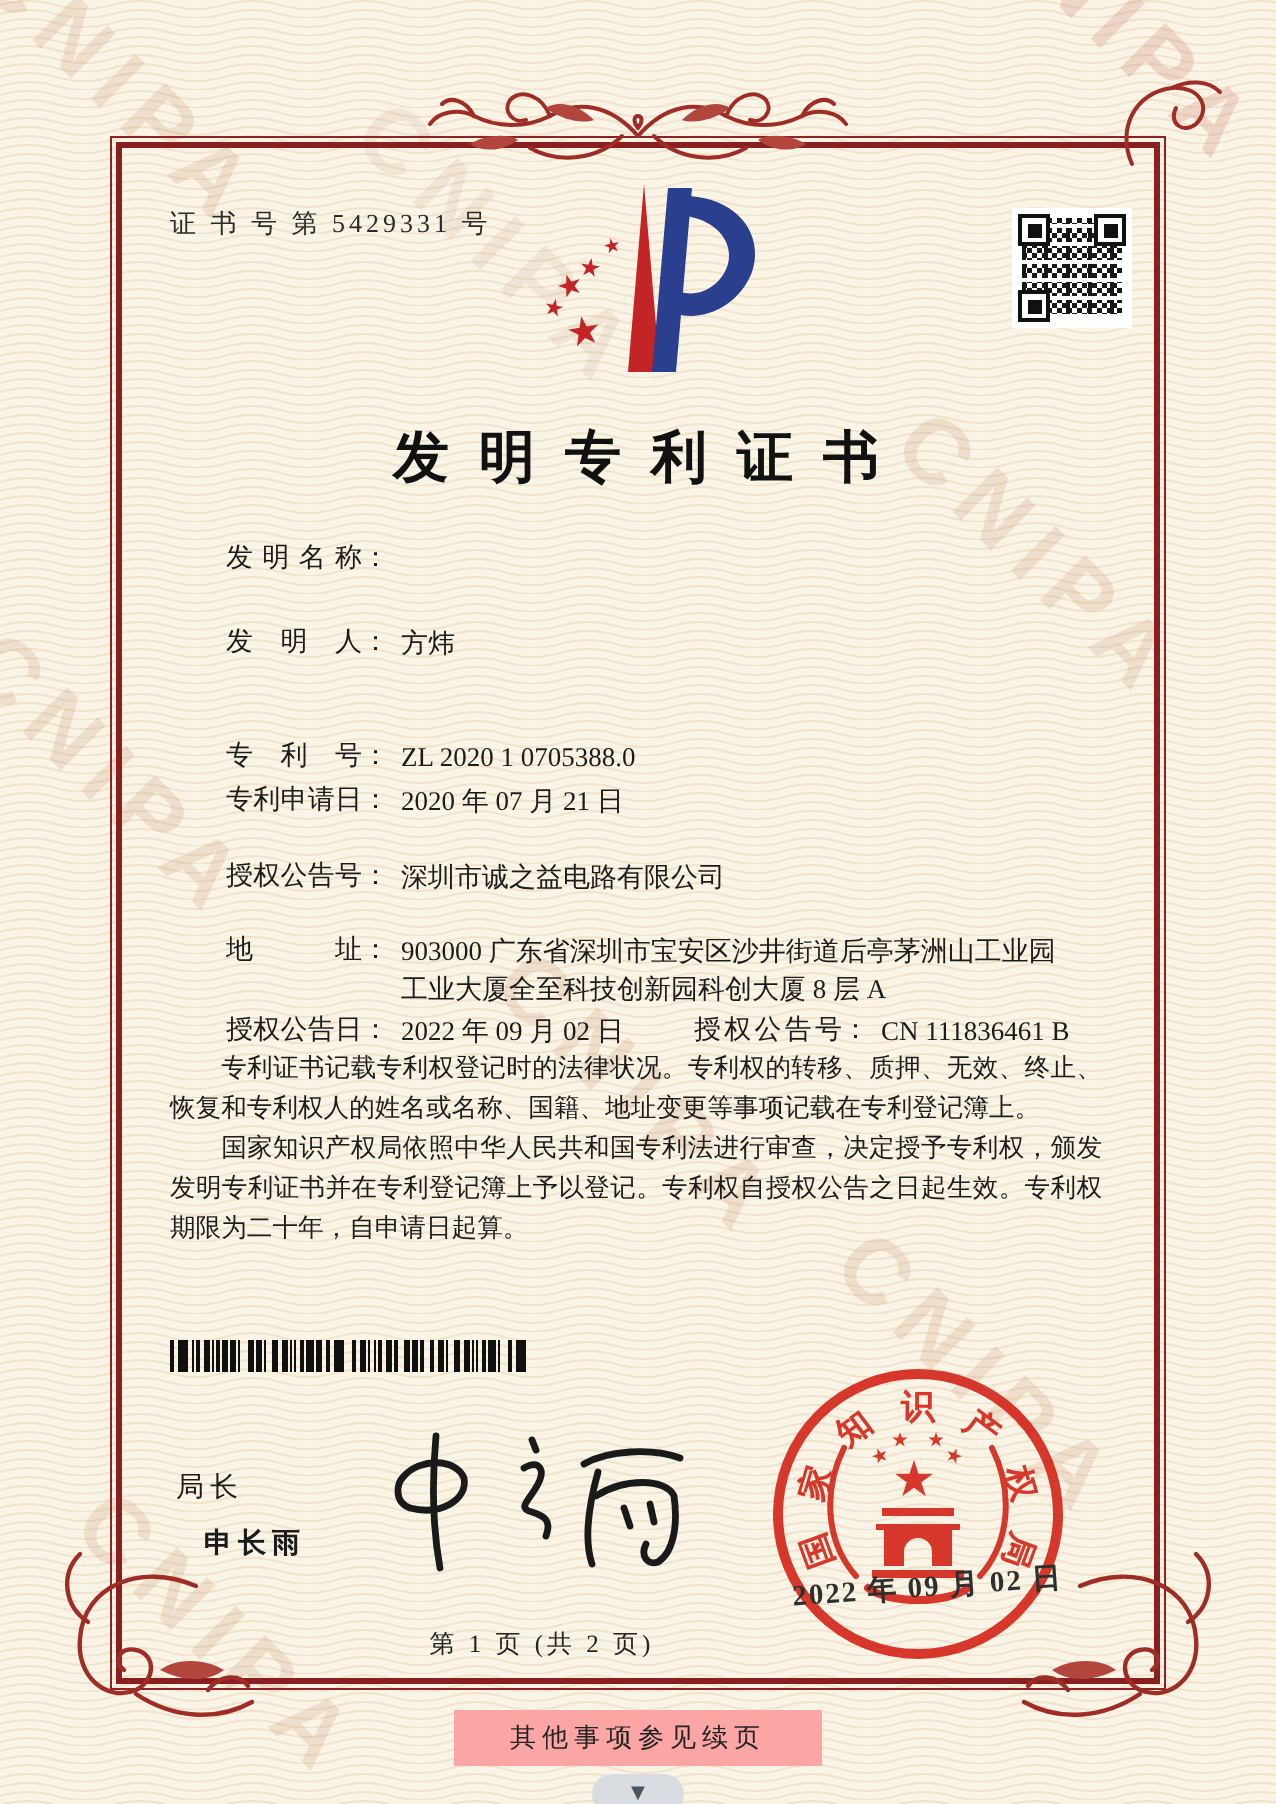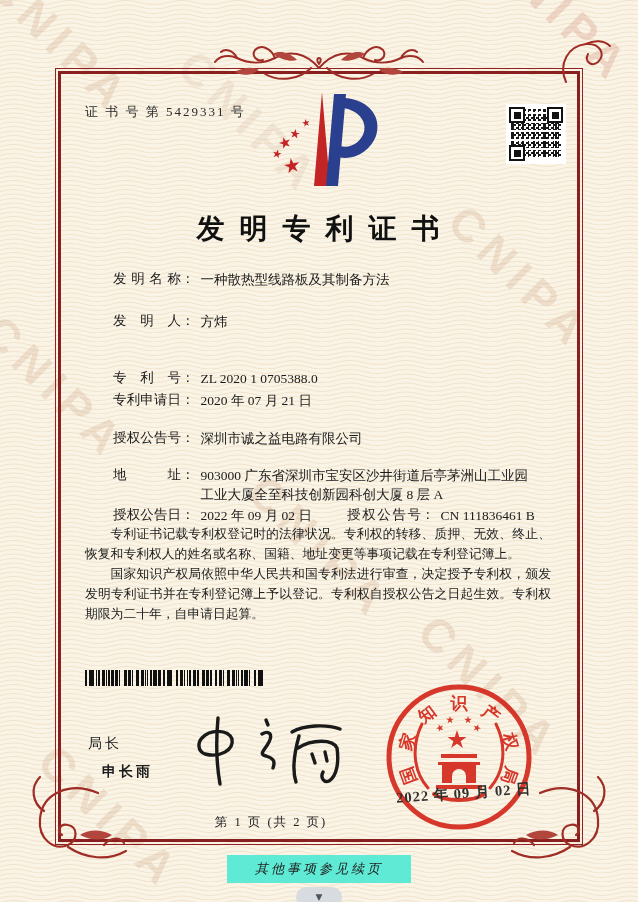--- a/index.html
+++ b/index.html
@@ -79,23 +79,22 @@
   
   .seal { left:384px; top:682px; opacity:0.93; }
   .seal-date {
     left:396px; top:784px; font-size:14.5px; font-weight:700; color:#2f2f2d;
     letter-spacing:1px; transform:rotate(-4deg); white-space:nowrap; z-index:5;
   }
   
   .page-info { left:55px; top:814px; width:432px; text-align:center; font-size:12.5px; letter-spacing:2px; color:#222; }
   .continuation {
     left:50%; top:855px; transform:translateX(-50%);
-    background:#5eead4; padding:5px 28px; font-size:13px; letter-spacing:3px; color:#222;
+    background:#fca5a5; padding:5px 28px; font-size:13px; letter-spacing:3px; color:#222;
     white-space:nowrap;
-    font-style:italic;
   }
   .scroll-pill {
     left:50%; top:887px; transform:translateX(-50%);
     width:46px; height:20px; background:#d8dce1; border-radius:10px;
     display:flex; align-items:center; justify-content:center;
     font-size:9px; color:#4a5560; font-family:"DejaVu Sans",sans-serif;
     cursor:pointer;
   }
   .flourish { position:absolute; z-index:3; pointer-events:none; }
   svg text { font-family:"Liberation Serif","DejaVu Serif",serif; }
@@ -195,21 +194,20 @@
   <div class="qf tr"></div>
   <div class="qf bl"></div>
 </div>
 
 <div class="abs z4 title">发明专利证书</div>
 
 <div class="abs z4 fields">
   <div class="frow" style="top:0">
     <span class="flabel">发明名称</span>
       <span class="fcolon">：</span>
-    <span class="fvalue">一种散热型线路板及其制备方法</span>
   </div>
   <div class="frow" style="top:42px">
     <span class="flabel">发明人</span>
       <span class="fcolon">：</span>
     <span class="fvalue">方炜</span>
   </div>
   <div class="frow" style="top:99px">
     <span class="flabel">专利号</span>
       <span class="fcolon">：</span>
     <span class="fvalue">ZL 2020 1 0705388.0</span>

